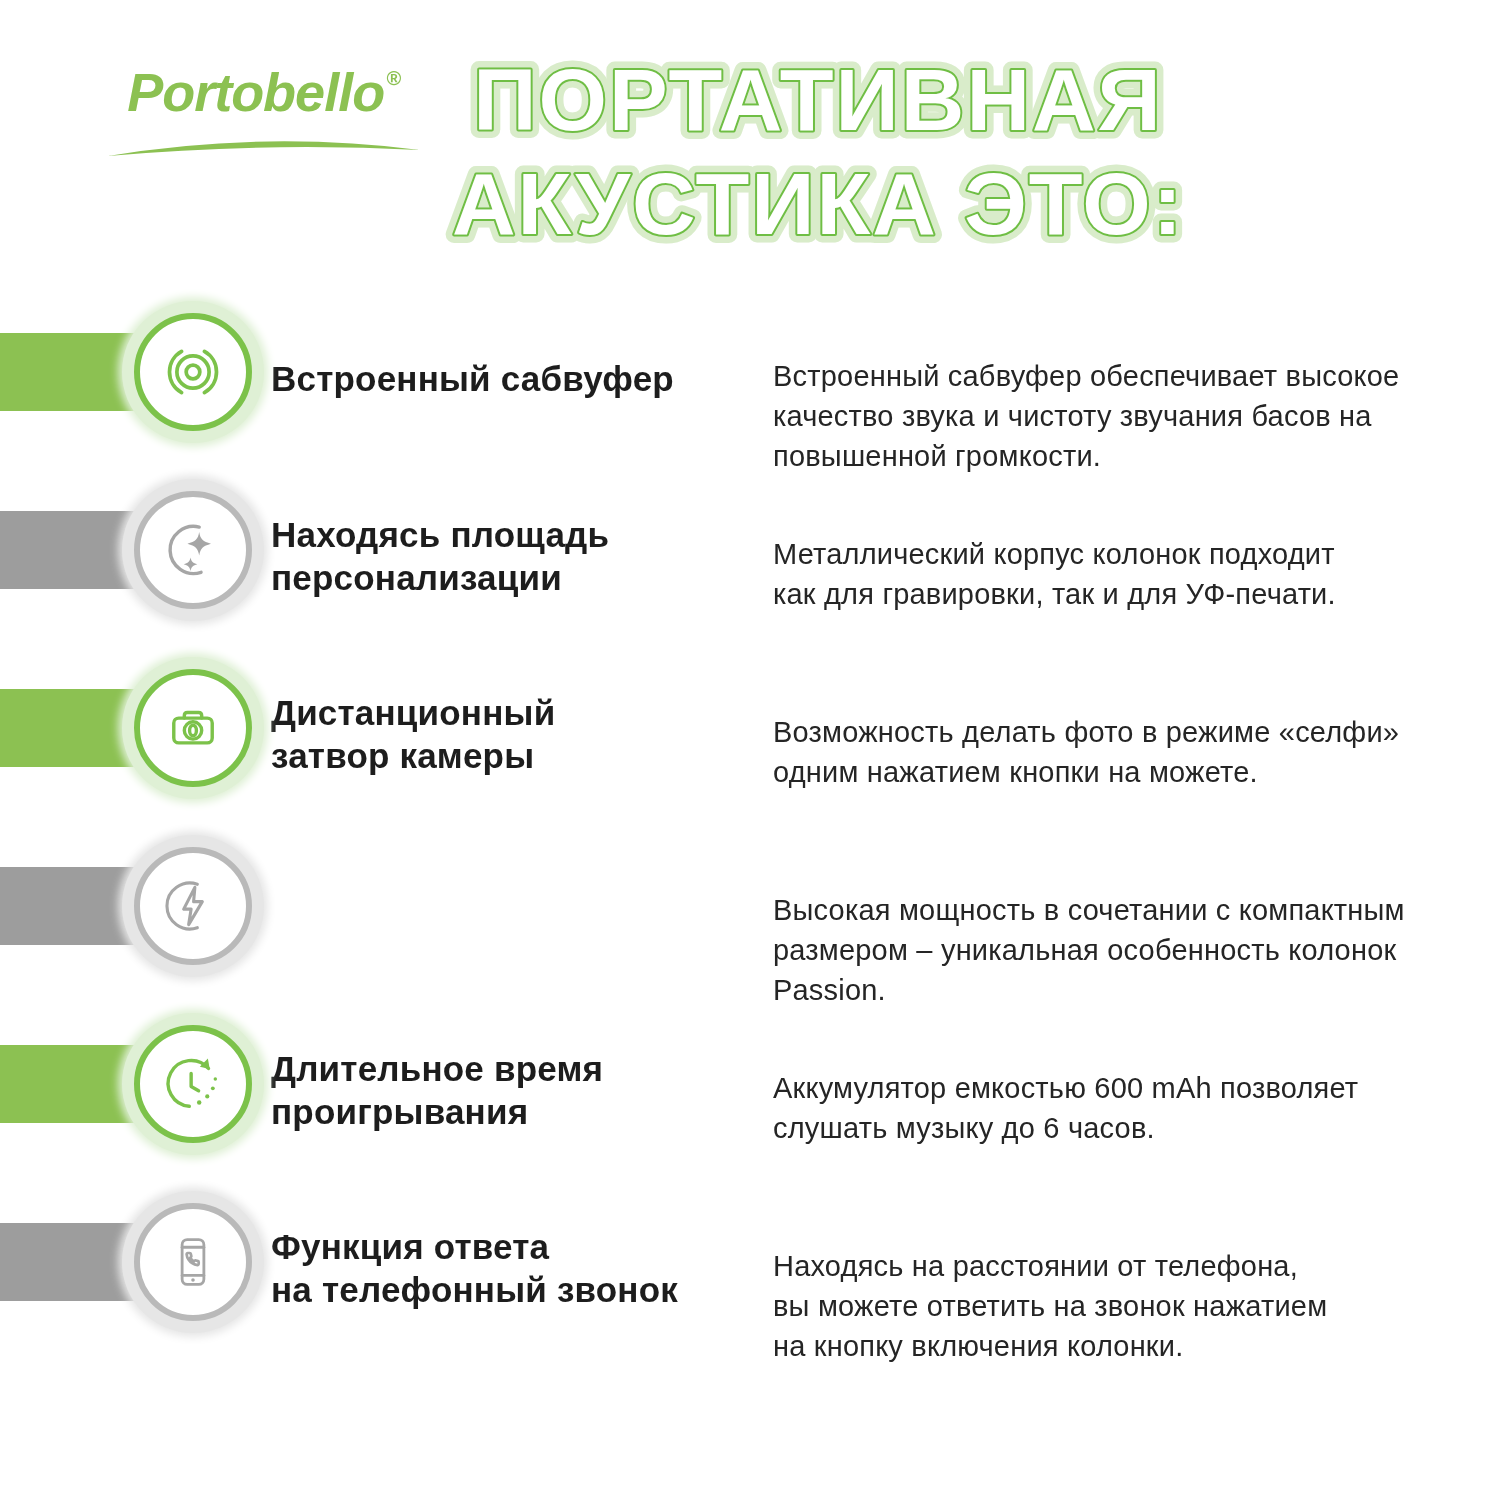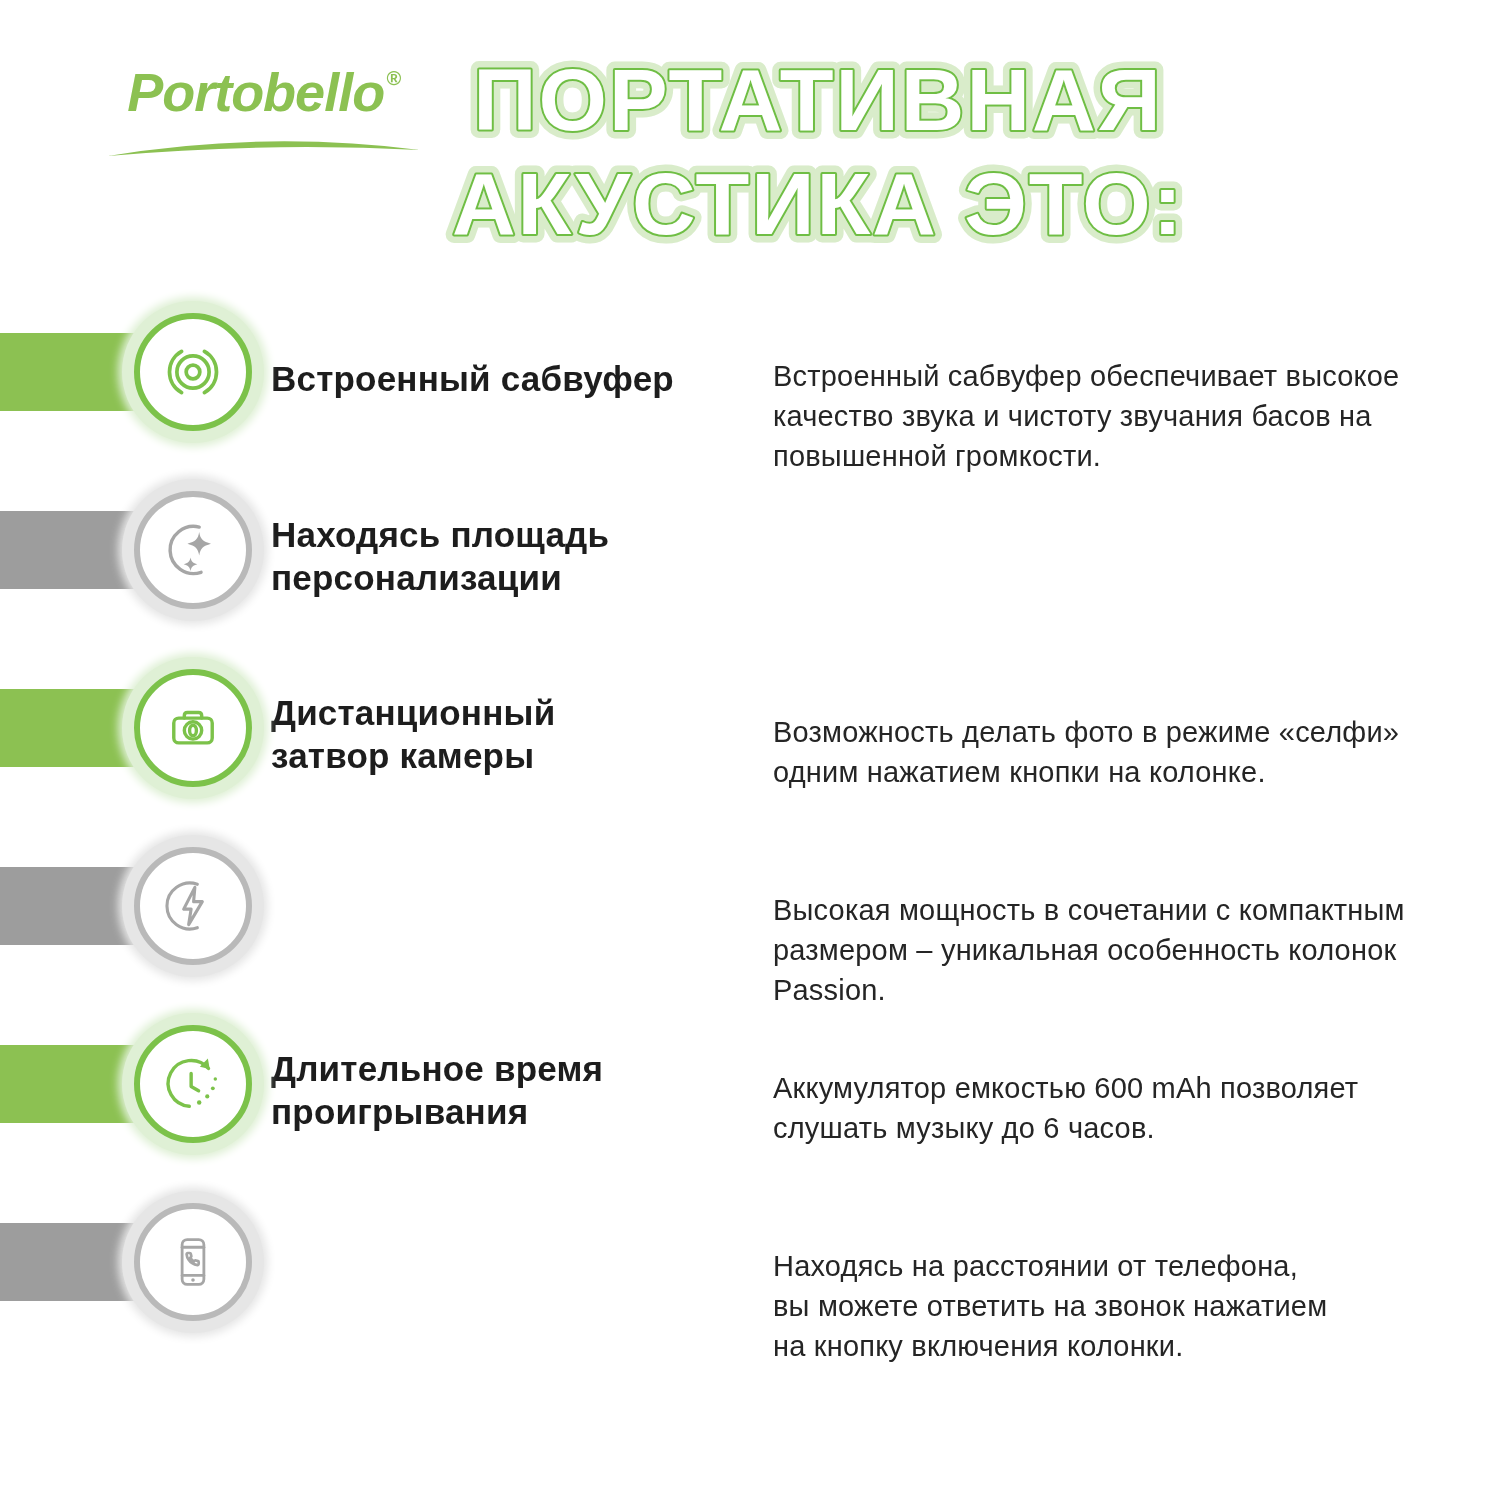--- a/index.html
+++ b/index.html
@@ -99,36 +99,38 @@
     <div class="bar"></div>
     <div class="icon-circle">
       <svg width="62" height="62" viewBox="0 0 100 100" stroke-width="5.5">
         <path d="M60 13 A38 38 0 1 0 63 86"></path>
         <path class="fill" d="M60 21 C62 33 66 36 79 40 C66 44 62 47 60 59 C58 47 54 44 41 40 C54 36 58 33 60 21 Z"></path>
         <path class="fill" d="M46 62 C47.5 69 50 71 57 73 C50 75 47.5 77 46 84 C44.5 77 42 75 35 73 C42 71 44.5 69 46 62 Z"></path>
       </svg>
     </div>
     <h2 class="feature-title">Находясь площадь
 персонализации</h2>
+    <p class="feature-desc">Металлический корпус колонок подходит
+как для гравировки, так и для УФ-печати.</p>
   </section>
 
   <section class="row row3 green">
     <div class="bar"></div>
     <div class="icon-circle">
       <svg width="62" height="62" viewBox="0 0 100 100" stroke-width="5.5">
         <rect x="19" y="34" width="62" height="40" rx="8"></rect>
         <path d="M36 34 v-4 q0 -5 5 -5 h18 q5 0 5 5 v4"></path>
         <circle cx="50" cy="54" r="14"></circle>
         <ellipse cx="50" cy="54" rx="5.5" ry="8.5"></ellipse>
       </svg>
     </div>
     <h2 class="feature-title">Дистанционный
 затвор камеры</h2>
     <p class="feature-desc">Возможность делать фото в режиме «селфи»
-одним нажатием кнопки на колонке.</p>
+одним нажатием кнопки на можете.</p>
   </section>
 
   <section class="row row4 gray">
     <div class="bar"></div>
     <div class="icon-circle">
       <svg width="62" height="62" viewBox="0 0 100 100" stroke-width="5">
         <path d="M57 15 A37 37 0 1 0 57 85"></path>
         <path d="M53 20 L35 55 L47 55 L43 80 L65 43 L51 43 Z"></path>
       </svg>
     </div>
@@ -160,18 +162,20 @@
     <div class="bar"></div>
     <div class="icon-circle">
       <svg width="64" height="64" viewBox="0 0 100 100" stroke-width="4.4">
         <rect x="33" y="15" width="34" height="70" rx="8"></rect>
         <path d="M33 27 H67"></path>
         <path d="M33 71 H67"></path>
         <circle class="fill" cx="50" cy="78" r="2.8"></circle>
         <path transform="translate(38,34) scale(0.95)" stroke-width="4.4" d="M22 16.92v3a2 2 0 0 1-2.18 2 19.79 19.79 0 0 1-8.63-3.07 19.5 19.5 0 0 1-6-6 19.79 19.79 0 0 1-3.07-8.67A2 2 0 0 1 4.11 2h3a2 2 0 0 1 2 1.72 12.84 12.84 0 0 0 .7 2.81 2 2 0 0 1-.45 2.11L8.09 9.91a16 16 0 0 0 6 6l1.27-1.27a2 2 0 0 1 2.11-.45 12.84 12.84 0 0 0 2.81.7A2 2 0 0 1 22 16.92z"></path>
       </svg>
     </div>
+    <h2 class="feature-title">Функция ответа
+на телефонный звонок</h2>
     <p class="feature-desc">Находясь на расстоянии от телефона,
 вы можете ответить на звонок нажатием
 на кнопку включения колонки.</p>
   </section>
 
 </div>
 
 </body></html>

